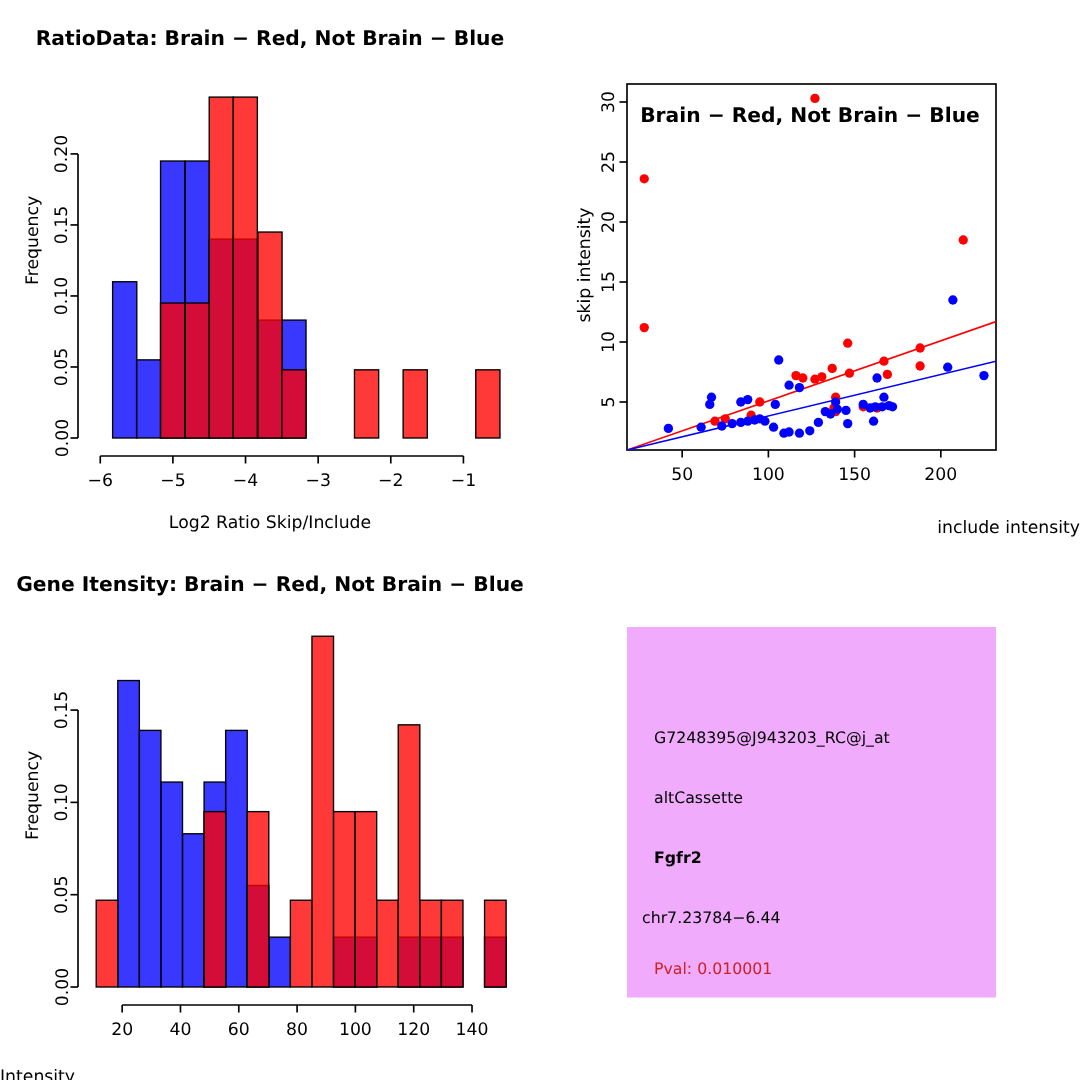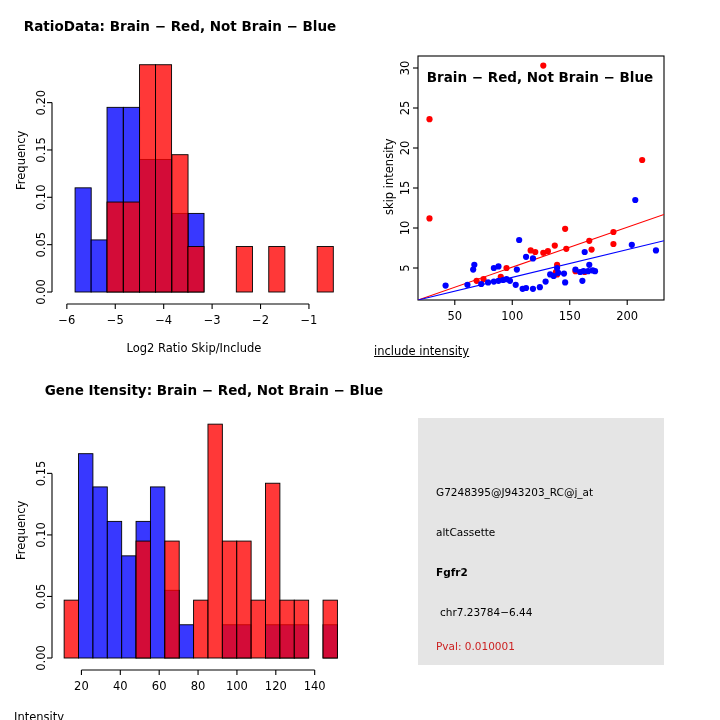--- a/index.html
+++ b/index.html
@@ -24,21 +24,20 @@
     font-size: 13.5px;
     color: #000;
     letter-spacing: 0px;
     white-space: nowrap;
   }
   .axis-label {
     position: absolute;
     font-size: 11.5px;
     color: #000;
     white-space: nowrap;
-    margin-left: 14px;
   }
   .vlabel {
     position: absolute;
     font-size: 11.5px;
     color: #000;
     white-space: nowrap;
     transform-origin: 0 0;
   }
 
   svg { display: block; overflow: visible; }
@@ -209,26 +208,26 @@
           <text x="94.78504672897196" y="320" font-size="11.5" fill="#000" font-family="&quot;DejaVu Sans&quot;, sans-serif" text-anchor="middle">50</text>
           <line x1="152.26168224299064" y1="300" x2="152.26168224299064" y2="305" stroke="#000" stroke-width="1.1"></line>
           <text x="152.26168224299064" y="320" font-size="11.5" fill="#000" font-family="&quot;DejaVu Sans&quot;, sans-serif" text-anchor="middle">100</text>
           <line x1="209.73831775700933" y1="300" x2="209.73831775700933" y2="305" stroke="#000" stroke-width="1.1"></line>
           <text x="209.73831775700933" y="320" font-size="11.5" fill="#000" font-family="&quot;DejaVu Sans&quot;, sans-serif" text-anchor="middle">150</text>
           <line x1="267.21495327102804" y1="300" x2="267.21495327102804" y2="305" stroke="#000" stroke-width="1.1"></line>
           <text x="267.21495327102804" y="320" font-size="11.5" fill="#000" font-family="&quot;DejaVu Sans&quot;, sans-serif" text-anchor="middle">200</text>
         </g>
       </svg>
 
-    <div class="axis-label" style="left:0;top:344px;width:360px;text-align:left;text-decoration:underline;">include intensity</div>
+    <div class="axis-label" style="left:0;top:344px;width:360px;text-align:right;">include intensity</div>
     <div class="vlabel" style="left:22px;top:215px;transform:rotate(-90deg);">skip intensity</div>
   </div>
 
   <div class="panel" style="left:0;top:360px;width:360px;height:360px;">
-    <div class="ptitle" style="top:22px;padding-left:34px;">Gene Itensity: Brain − Red, Not Brain − Blue</div>
+    <div class="ptitle" style="top:22px;">Gene Itensity: Brain − Red, Not Brain − Blue</div>
 
     <svg id="svg-gene" width="360" height="360">
         <g>
           <rect x="78.52112676056338" y="93.69230769230771" width="14.383098591549299" height="204.3076923076923" fill="#0000FF" fill-opacity="0.78" stroke="#000" stroke-width="0.9"></rect>
           <rect x="92.90422535211268" y="126.9230769230769" width="14.383098591549285" height="171.0769230769231" fill="#0000FF" fill-opacity="0.78" stroke="#000" stroke-width="0.9"></rect>
           <rect x="107.28732394366196" y="161.3846153846154" width="14.383098591549299" height="136.6153846153846" fill="#0000FF" fill-opacity="0.78" stroke="#000" stroke-width="0.9"></rect>
           <rect x="121.67042253521127" y="195.84615384615387" width="14.383098591549313" height="102.15384615384613" fill="#0000FF" fill-opacity="0.78" stroke="#000" stroke-width="0.9"></rect>
           <rect x="136.0535211267606" y="161.3846153846154" width="14.383098591549299" height="136.6153846153846" fill="#0000FF" fill-opacity="0.78" stroke="#000" stroke-width="0.9"></rect>
           <rect x="150.43661971830988" y="126.9230769230769" width="14.38309859154927" height="171.0769230769231" fill="#0000FF" fill-opacity="0.78" stroke="#000" stroke-width="0.9"></rect>
           <rect x="164.81971830985916" y="230.30769230769232" width="14.383098591549299" height="67.69230769230768" fill="#0000FF" fill-opacity="0.78" stroke="#000" stroke-width="0.9"></rect>
@@ -276,22 +275,22 @@
           <line x1="314.67605633802816" y1="310" x2="314.67605633802816" y2="315" stroke="#000" stroke-width="1.1"></line>
           <text x="314.67605633802816" y="330" font-size="11.5" fill="#000" font-family="&quot;DejaVu Sans&quot;, sans-serif" text-anchor="middle">140</text>
         </g>
       </svg>
 
     <div class="axis-label" style="left:0;top:350px;width:360px;text-align:left;">Intensity</div>
     <div class="vlabel" style="left:14px;top:200px;transform:rotate(-90deg);">Frequency</div>
   </div>
 
   <div class="panel" style="left:360px;top:360px;width:360px;height:360px;">
-    <div class="infobox" id="infobox" style="left: 58px; top: 58px; width: 246px; height: 247px; background: #e5e5e5;">
+    <div class="infobox" id="infobox" style="left: 58px; top: 58px; width: 246px; height: 247px; background: #f0abfc;">
       <div class="info-line" style="left:18px;top:68px;">G7248395@J943203_RC@j_at</div>
       <div class="info-line" style="left:18px;top:108px;">altCassette</div>
       <div class="info-line" style="left:18px;top:148px;font-weight:bold;">Fgfr2</div>
-      <div class="info-line" style="left:22px;top:188px;">chr7.23784−6.44</div>
+      <div class="info-line" style="left:10px;top:188px;">chr7.23784−6.44</div>
       <div class="info-line pval" style="left:18px;top:222px;text-align:center;">Pval: 0.010001</div>
     </div>
   </div>
 
 </div>
 
 </body></html>

